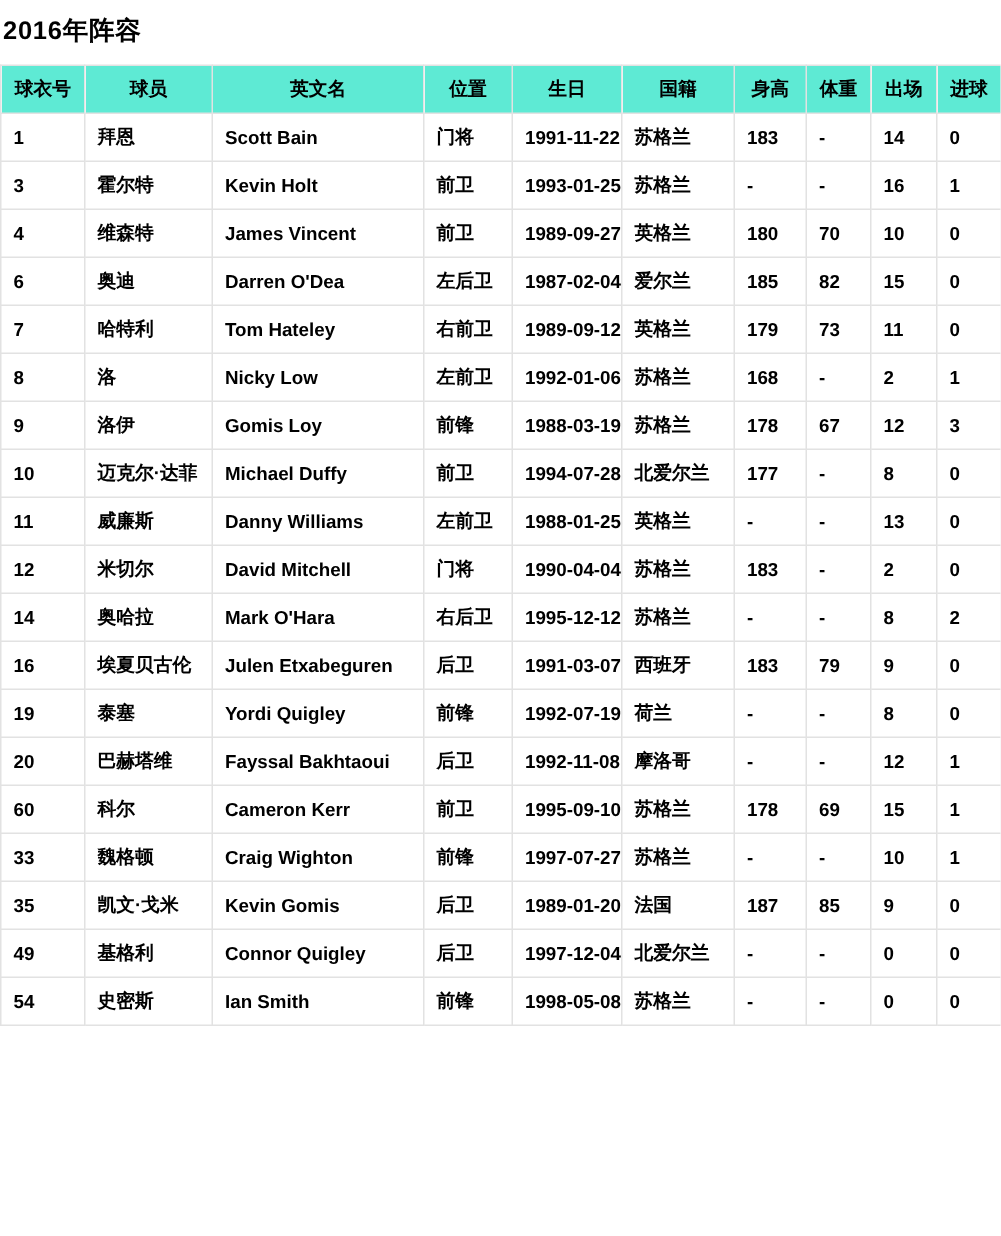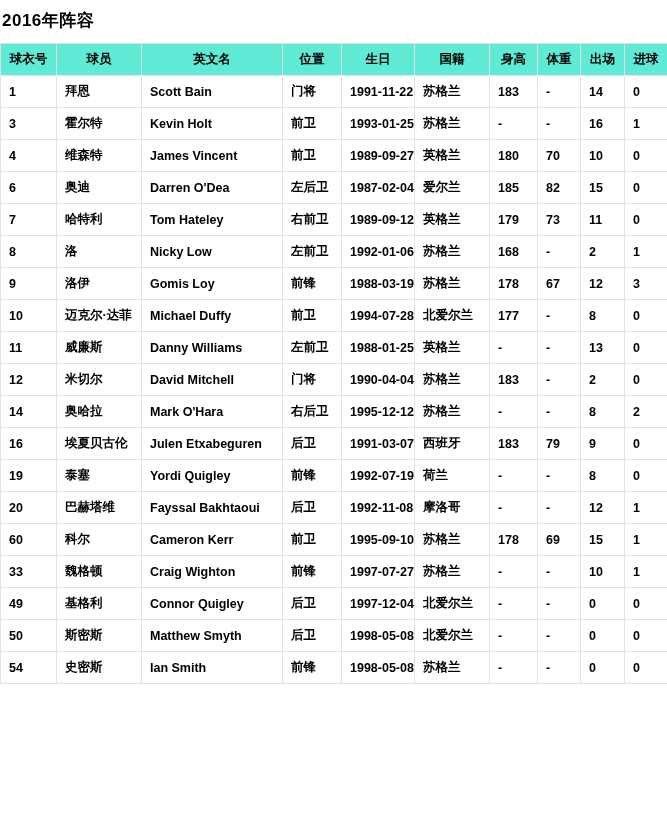--- a/index.html
+++ b/index.html
@@ -271,44 +271,44 @@
         <td>Craig Wighton</td>
         <td>前锋</td>
         <td>1997-07-27</td>
         <td>苏格兰</td>
         <td>-</td>
         <td>-</td>
         <td>10</td>
         <td>1</td>
       </tr>
       <tr>
+        <td>35</td>
+        <td>凯文·戈米</td>
+        <td>Kevin Gomis</td>
+        <td>后卫</td>
+        <td>1989-01-20</td>
+        <td>法国</td>
+        <td>187</td>
+        <td>85</td>
+        <td>9</td>
+        <td>0</td>
+      </tr>
+      <tr>
         <td>49</td>
         <td>基格利</td>
         <td>Connor Quigley</td>
         <td>后卫</td>
         <td>1997-12-04</td>
         <td>北爱尔兰</td>
         <td>-</td>
         <td>-</td>
         <td>0</td>
         <td>0</td>
       </tr>
       <tr>
-        <td>50</td>
-        <td>斯密斯</td>
-        <td>Matthew Smyth</td>
-        <td>后卫</td>
-        <td>1998-05-08</td>
-        <td>北爱尔兰</td>
-        <td>-</td>
-        <td>-</td>
-        <td>0</td>
-        <td>0</td>
-      </tr>
-      <tr>
         <td>54</td>
         <td>史密斯</td>
         <td>Ian Smith</td>
         <td>前锋</td>
         <td>1998-05-08</td>
         <td>苏格兰</td>
         <td>-</td>
         <td>-</td>
         <td>0</td>
         <td>0</td>

